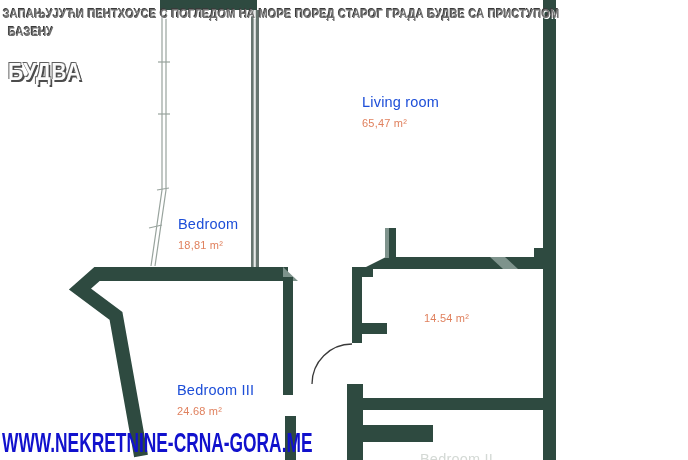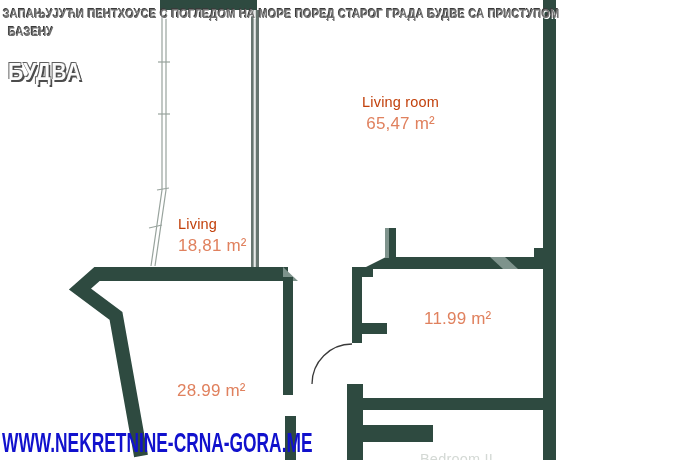--- a/index.html
+++ b/index.html
@@ -21,22 +21,22 @@
   .city{
     position:absolute;left:8px;top:59px;
     font-size:23px;font-weight:bold;color:#fbfbfb;white-space:nowrap;
     letter-spacing:.5px;
     text-shadow:2px 2px 0 #4c4c4c, -1px -1px 0 #5e5e5e, 1px -1px 0 #777777;
     transform:scaleX(.92);transform-origin:0 0;
     z-index:30;
   }
 
   .room-label{position:absolute;line-height:21px;z-index:20;}
-  .room-name{font-size:14.5px;color:#c2410c;letter-spacing:.2px;}
-  .room-area{font-size:17px;color:#e0815e;letter-spacing:.2px;text-align:center;}
+  .room-name{font-size:14.5px;color:#1d4ed8;letter-spacing:.2px;}
+  .room-area{font-size:11px;color:#e0815e;letter-spacing:.2px;}
   .room-label.faint .room-name{color:#d4d9d5;}
 
   .watermark{
     position:absolute;left:2px;top:427px;
     font-size:28px;font-weight:bold;color:#1111cd;white-space:nowrap;
     letter-spacing:0px;
     transform:scaleX(.62);transform-origin:0 0;
     z-index:40;
   }
 
@@ -95,29 +95,30 @@
 <div class="title-line" style="left:8px;top:24px">БАЗЕНУ</div>
 
 <div class="city">БУДВА</div>
 
 <div class="room-label" style="left:362px;top:92px">
   <div class="room-name">Living room</div>
   <div class="room-area">65,47 m²</div>
 </div>
 
 <div class="room-label" style="left:178px;top:214px">
-  <div class="room-name">Living</div>
+  <div class="room-name">Bedroom</div>
   <div class="room-area">18,81 m²</div>
 </div>
 
 <div class="room-label" style="left:424px;top:308px">
-  <div class="room-area">11.99 m²</div>
+  <div class="room-area">14.54 m²</div>
 </div>
 
 <div class="room-label" style="left:177px;top:380px">
-  <div class="room-area">28.99 m²</div>
+  <div class="room-name">Bedroom III</div>
+  <div class="room-area">24.68 m²</div>
 </div>
 
 <div class="room-label faint" style="left:420px;top:449px">
   <div class="room-name">Bedroom II</div>
 </div>
 
 <div class="watermark">WWW.NEKRETNINE-CRNA-GORA.ME</div>
 
 </body></html>

